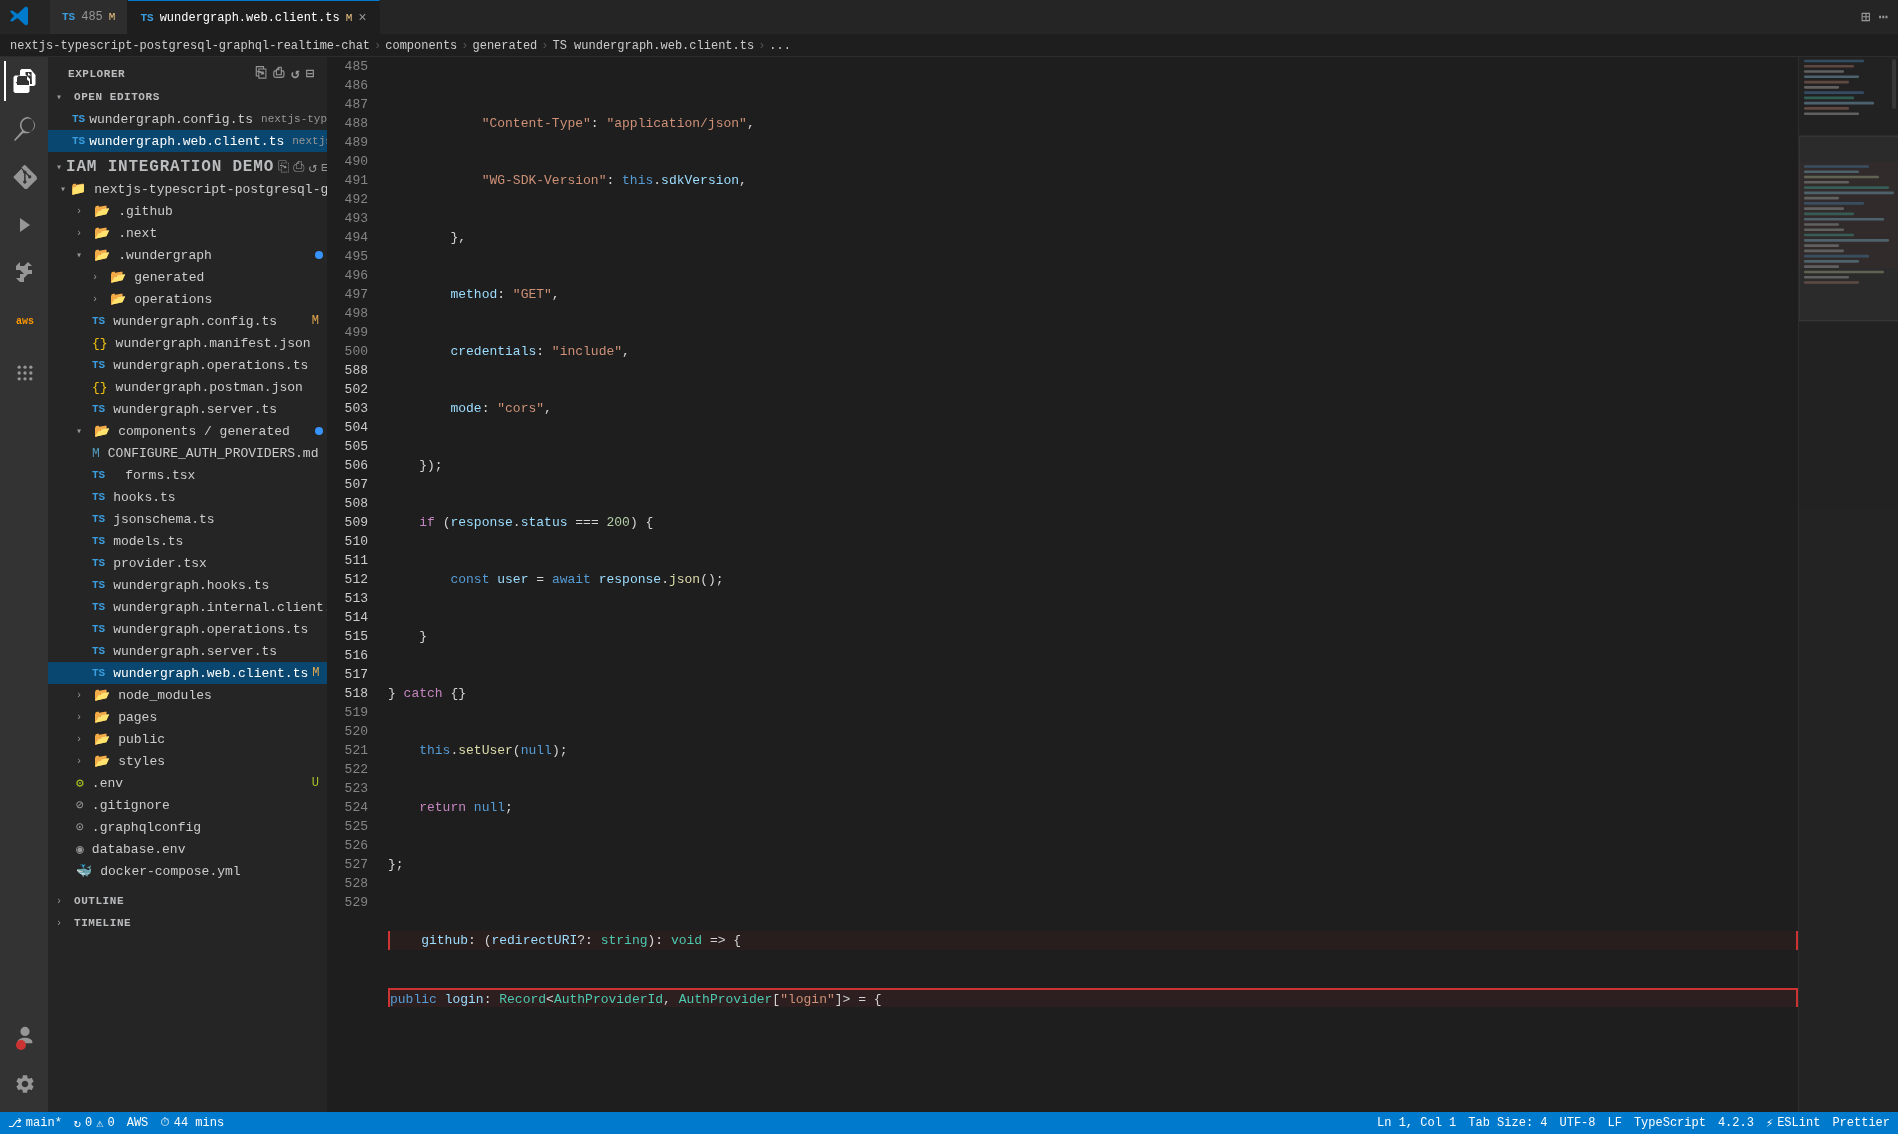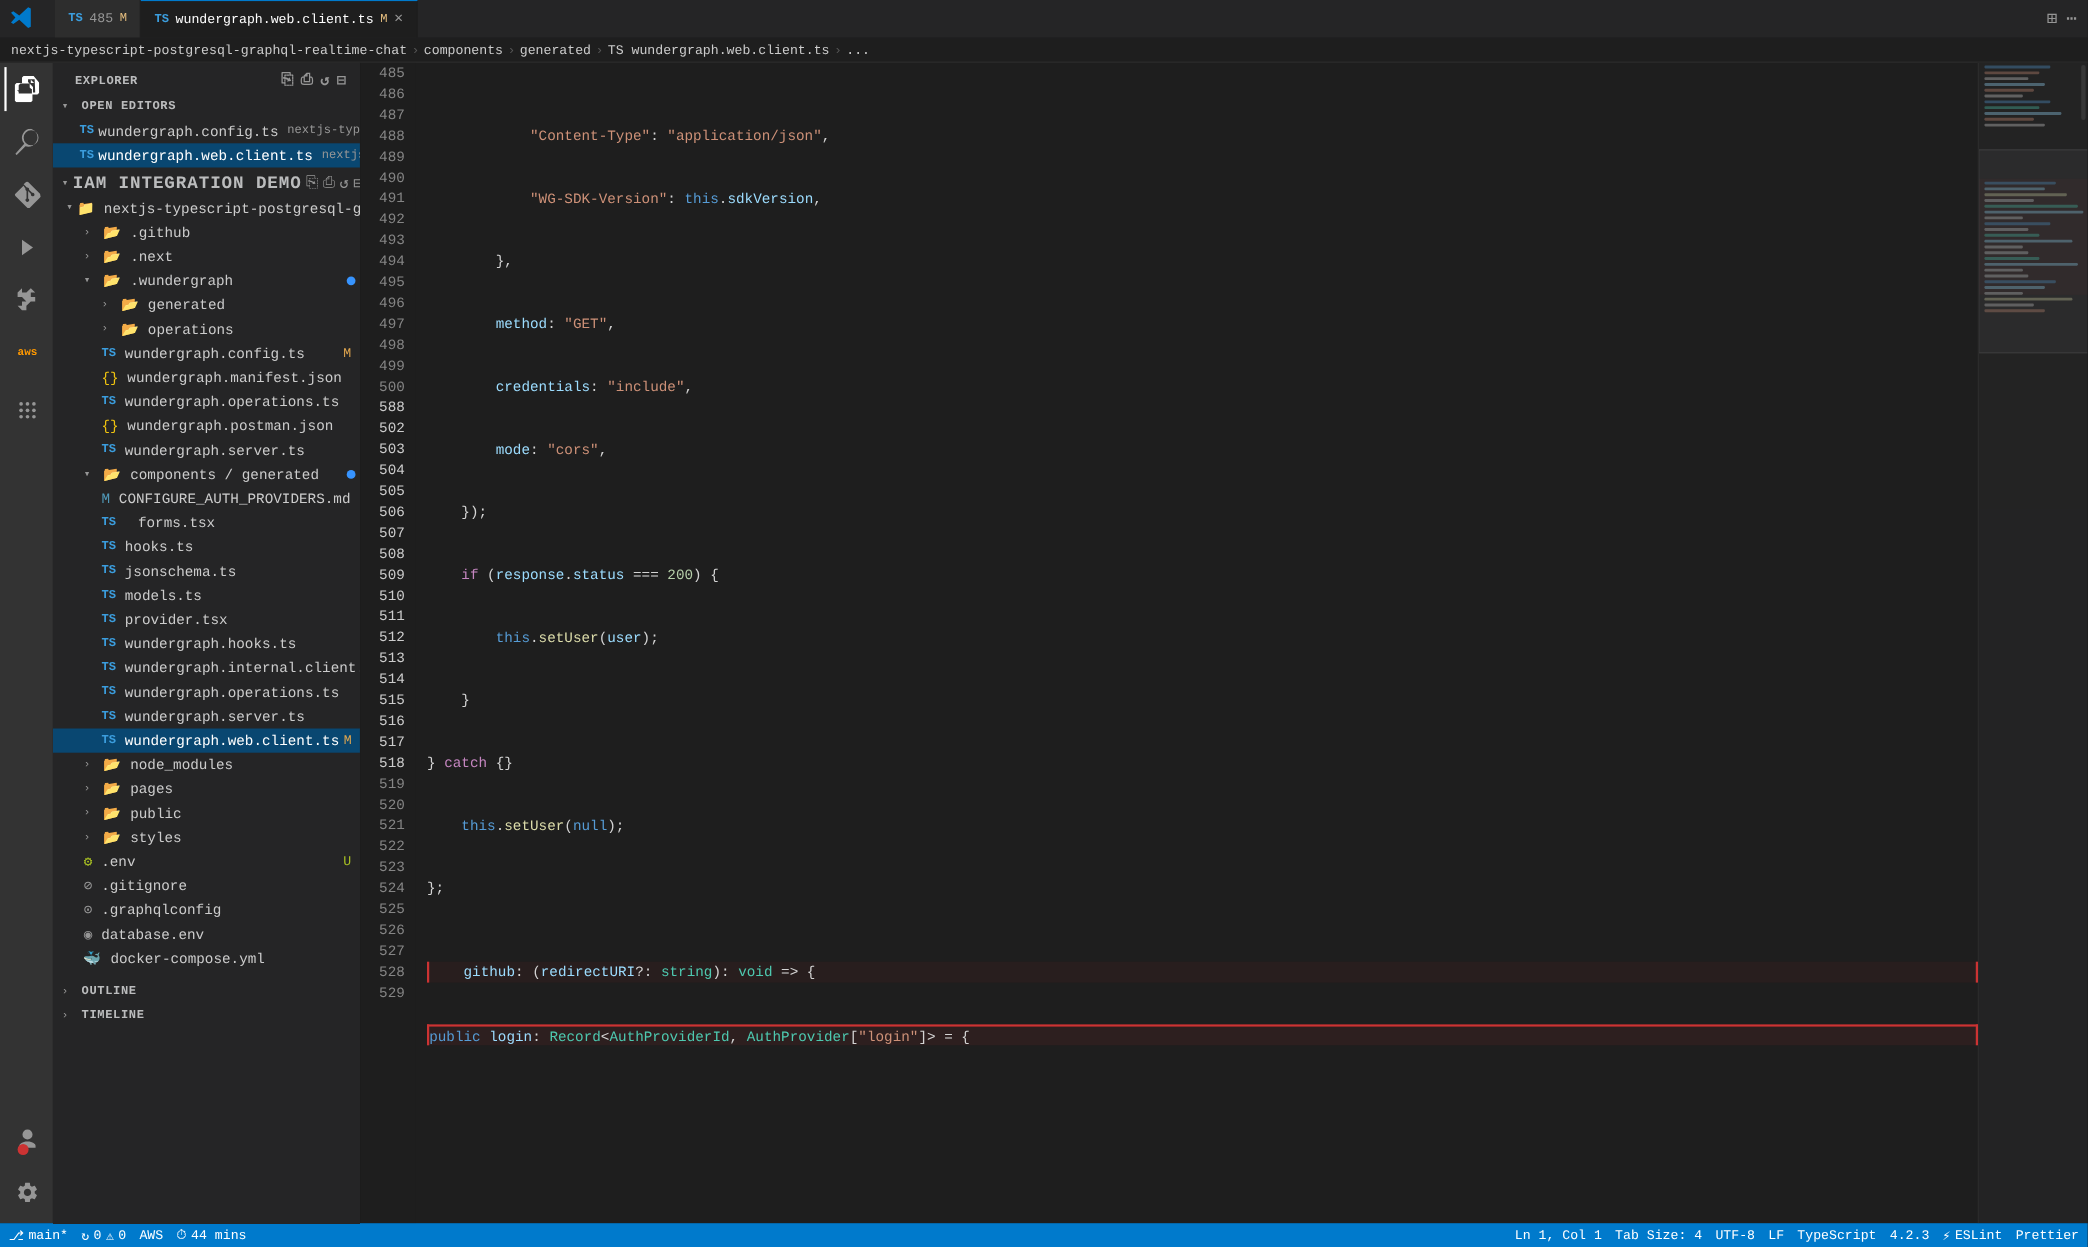--- a/index.html
+++ b/index.html
@@ -645,24 +645,25 @@
         <div class="code-lines">
           
           <div class="code-line">            <span class="str">"Content-Type"</span>: <span class="str">"application/json"</span>,</div>
           <div class="code-line">            <span class="str">"WG-SDK-Version"</span>: <span class="this-kw">this</span>.<span class="prop">sdkVersion</span>,</div>
           <div class="code-line">        },</div>
           <div class="code-line">        <span class="prop">method</span>: <span class="str">"GET"</span>,</div>
           <div class="code-line">        <span class="prop">credentials</span>: <span class="str">"include"</span>,</div>
           <div class="code-line">        <span class="prop">mode</span>: <span class="str">"cors"</span>,</div>
           <div class="code-line">    });</div>
           <div class="code-line">    <span class="kw2">if</span> (<span class="prop">response</span>.<span class="prop">status</span> === <span class="num">200</span>) {</div>
-          <div class="code-line">        <span class="this-kw">this</span>.<span class="func">setUser</span>(<span class="prop">user</span>);</div>
+          <div class="code-line">        <span class="kw">const</span> <span class="prop">user</span> = <span class="kw">await</span> <span class="prop">response</span>.<span class="func">json</span>();</div>
           <div class="code-line">    }</div>
           <div class="code-line">} <span class="kw2">catch</span> {}</div>
           <div class="code-line">    <span class="this-kw">this</span>.<span class="func">setUser</span>(<span class="kw">null</span>);</div>
+          <div class="code-line">    <span class="kw2">return</span> <span class="kw">null</span>;</div>
           <div class="code-line">};</div>
           
           <div class="code-line" style="background:rgba(160,40,40,0.08);border-left:2px solid #cc3333;border-right:2px solid #cc3333;">    <span class="prop">github</span>: (<span class="param">redirectURI</span>?: <span class="type">string</span>): <span class="type">void</span> =&gt; {</div>
           <div class="code-line" style="background:rgba(160,40,40,0.12);border-left:2px solid #cc3333;border-top:2px solid #cc3333;border-right:2px solid #cc3333;"><span class="kw">public</span> <span class="prop">login</span>: <span class="type">Record</span>&lt;<span class="type">AuthProviderId</span>, <span class="type">AuthProvider</span>[<span class="str">"login"</span>]&gt; = {</div>
           
           
           
           
           
           

